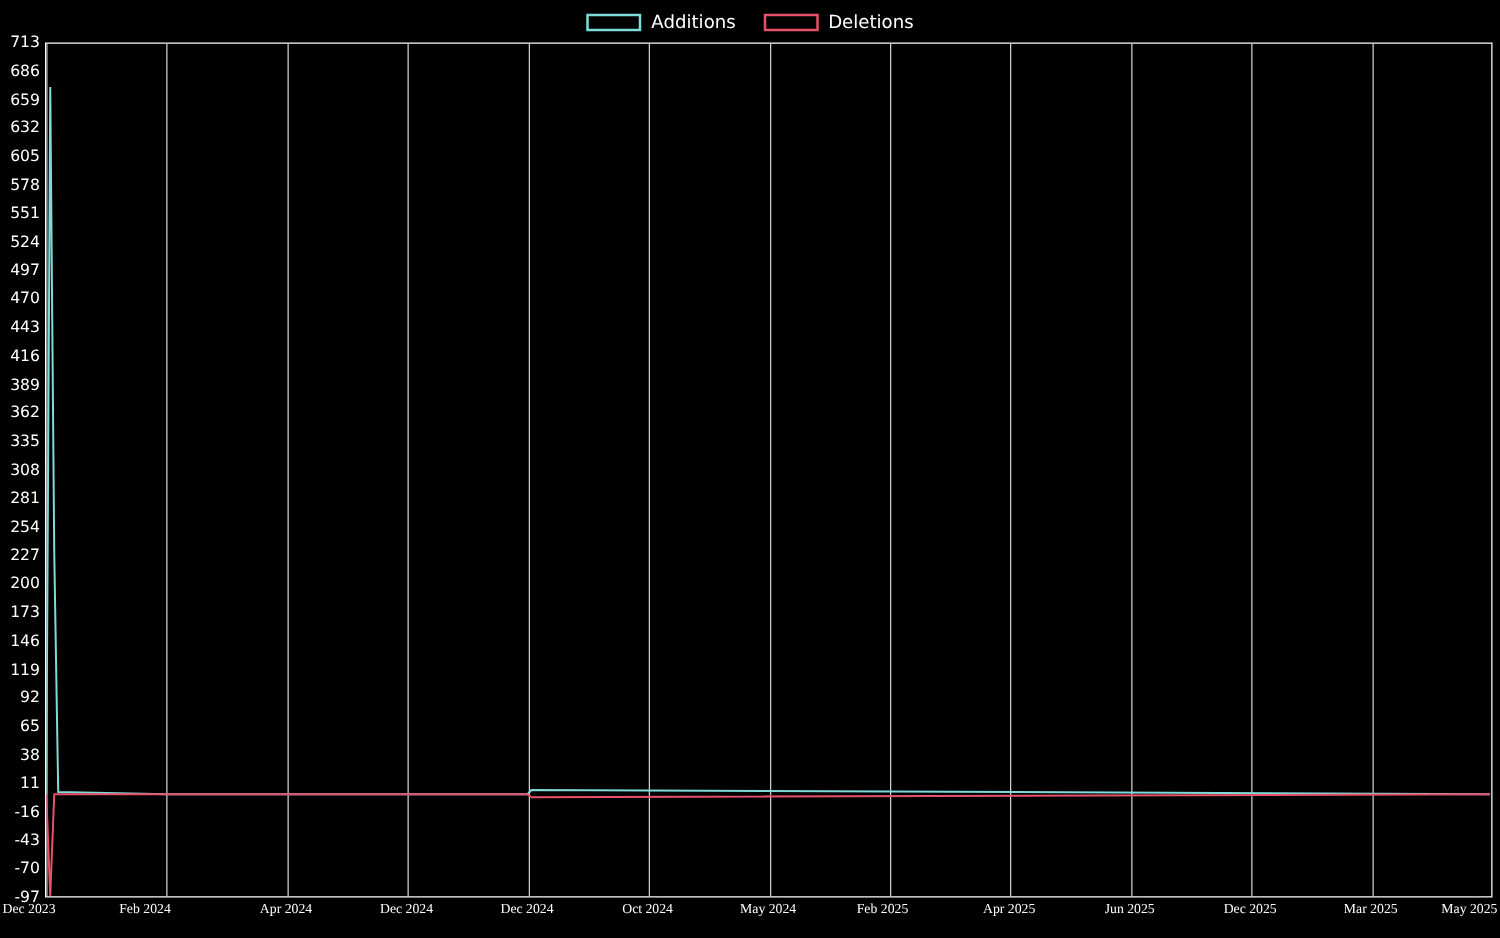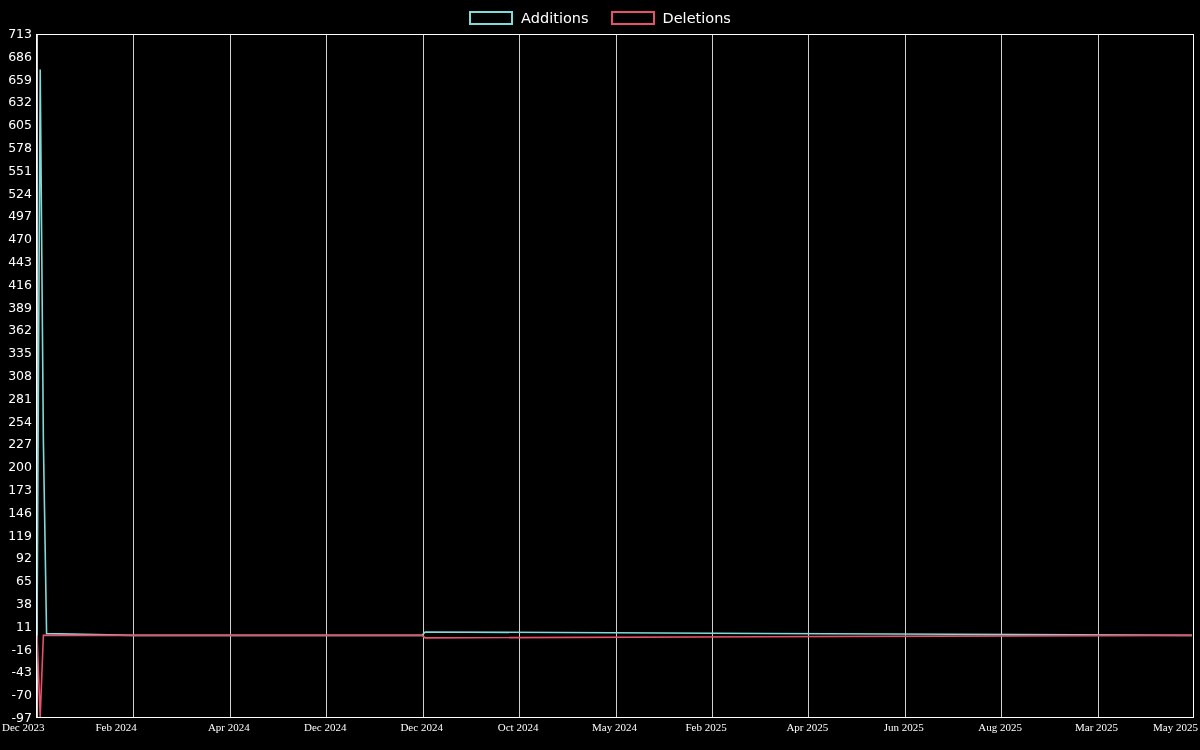--- a/index.html
+++ b/index.html
@@ -203,19 +203,19 @@
         <div class="x-tick" style="transform: none; left: 2px;">Dec 2023</div>
         <div class="x-tick" style="left: 116px;">Feb 2024</div>
         <div class="x-tick" style="left: 228.833px;">Apr 2024</div>
         <div class="x-tick" style="left: 325.25px;">Dec 2024</div>
         <div class="x-tick" style="left: 421.667px;">Dec 2024</div>
         <div class="x-tick" style="left: 518.083px;">Oct 2024</div>
         <div class="x-tick" style="left: 614.5px;">May 2024</div>
         <div class="x-tick" style="left: 706px; text-align: center;">Feb 2025</div>
         <div class="x-tick" style="left: 807.333px;">Apr 2025</div>
         <div class="x-tick" style="left: 903.75px; text-align: center;">Jun 2025</div>
-        <div class="x-tick" style="left: 1000.17px;">Aug 2025</div>
+        <div class="x-tick" style="left: 1000.17px;">Dec 2025</div>
         <div class="x-tick" style="left: 1096.58px;">Mar 2025</div>
         <div class="x-tick" style="transform: translateX(-100%); left: 1198px;">May 2025</div>
       </div>
   </div>
 
 </div>
 
 </body></html>

